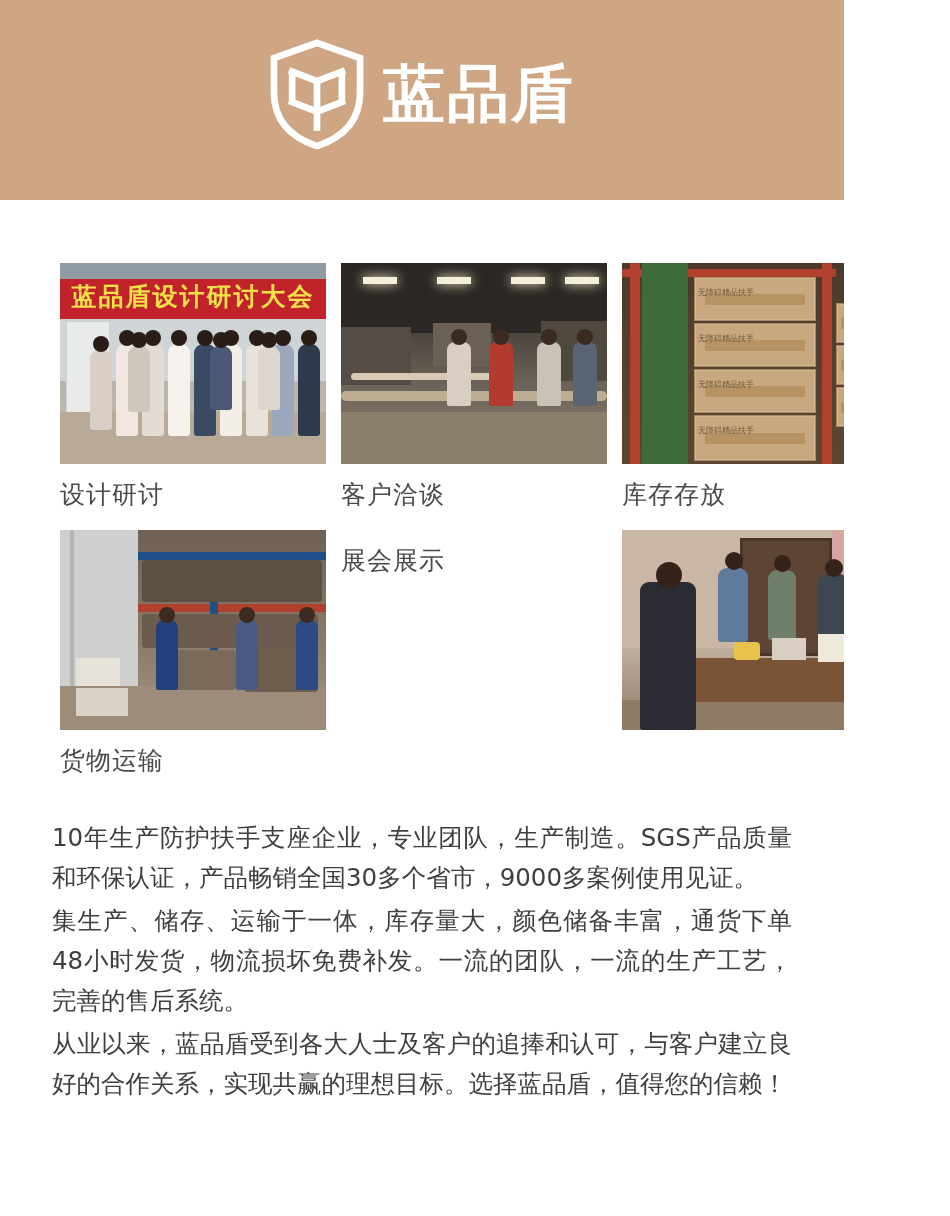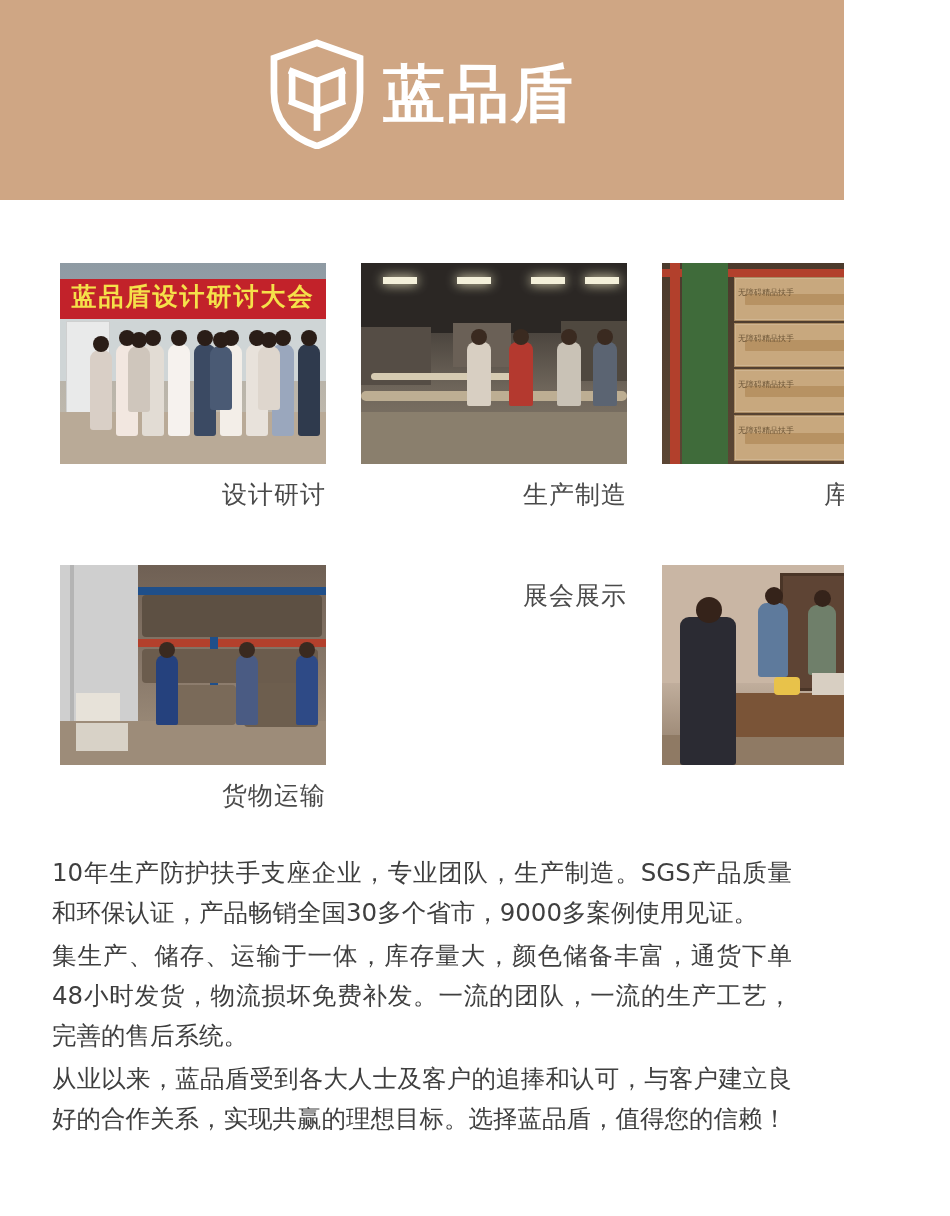--- a/index.html
+++ b/index.html
@@ -62,37 +62,36 @@
     margin-top: 10px;
   }
 
   
   .gallery {
     padding: 63px 60px 0 60px;
     display: grid;
     grid-template-columns: repeat(3, 266px);
     column-gap: 15px;
     row-gap: 0px;
-    gap: 35px;
   }
   .cell {
     width: 266px;
   }
   .photo {
     width: 266px;
     height: 201px;
     position: relative;
     overflow: hidden;
     background: #777;
   }
   .photo.tall {
     height: 200px;
   }
   .caption {
-    text-align: right;
+    text-align: left;
     font-family: "DejaVu Sans", sans-serif;
     font-size: 25px;
     color: #4a4a4a;
     padding: 14px 0 19px 0;
     letter-spacing: 1px;
   }
 
   
   .ph-base { position: absolute; inset: 0; }
 
@@ -284,21 +283,21 @@
             </div>
           <div class="worker" style="left:196px;background:#c9c2b6;">
               <i class="wh"></i>
             </div>
           <div class="worker" style="left:232px;background:#5b6472;">
               <i class="wh"></i>
             </div>
           <div style="position:absolute;left:0;bottom:0;width:100%;height:52px;background:#8a7f6d;"></div>
         </div>
       </div>
-      <div class="caption">生产制造</div>
+      <div class="caption">客户洽谈</div>
     </div>
 
     <div class="cell">
       <div class="photo">
         <div class="ph-base p3">
           <div class="rack" style="left:8px;top:0;width:10px;height:201px;"></div>
           <div class="rack" style="left:200px;top:0;width:10px;height:201px;"></div>
           <div class="rack" style="left:0;top:6px;width:214px;height:8px;"></div>
           <div style="position:absolute;left:20px;top:0;width:46px;height:201px;background:#3f6b3a;"></div>
           <div class="box" style="left:72px;top:14px;width:120px;height:42px;"></div>

